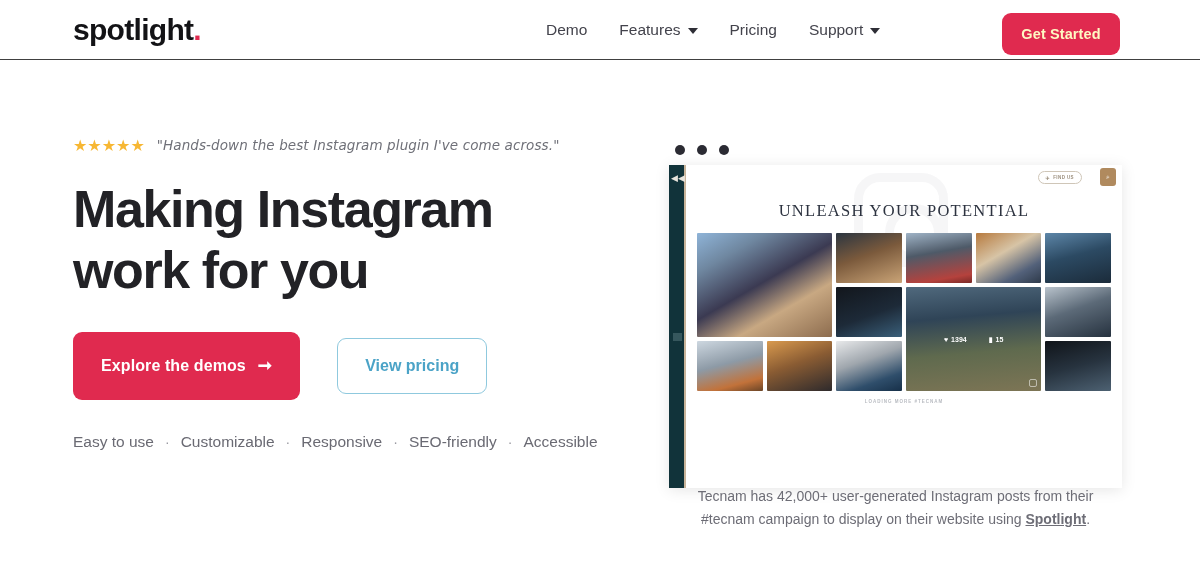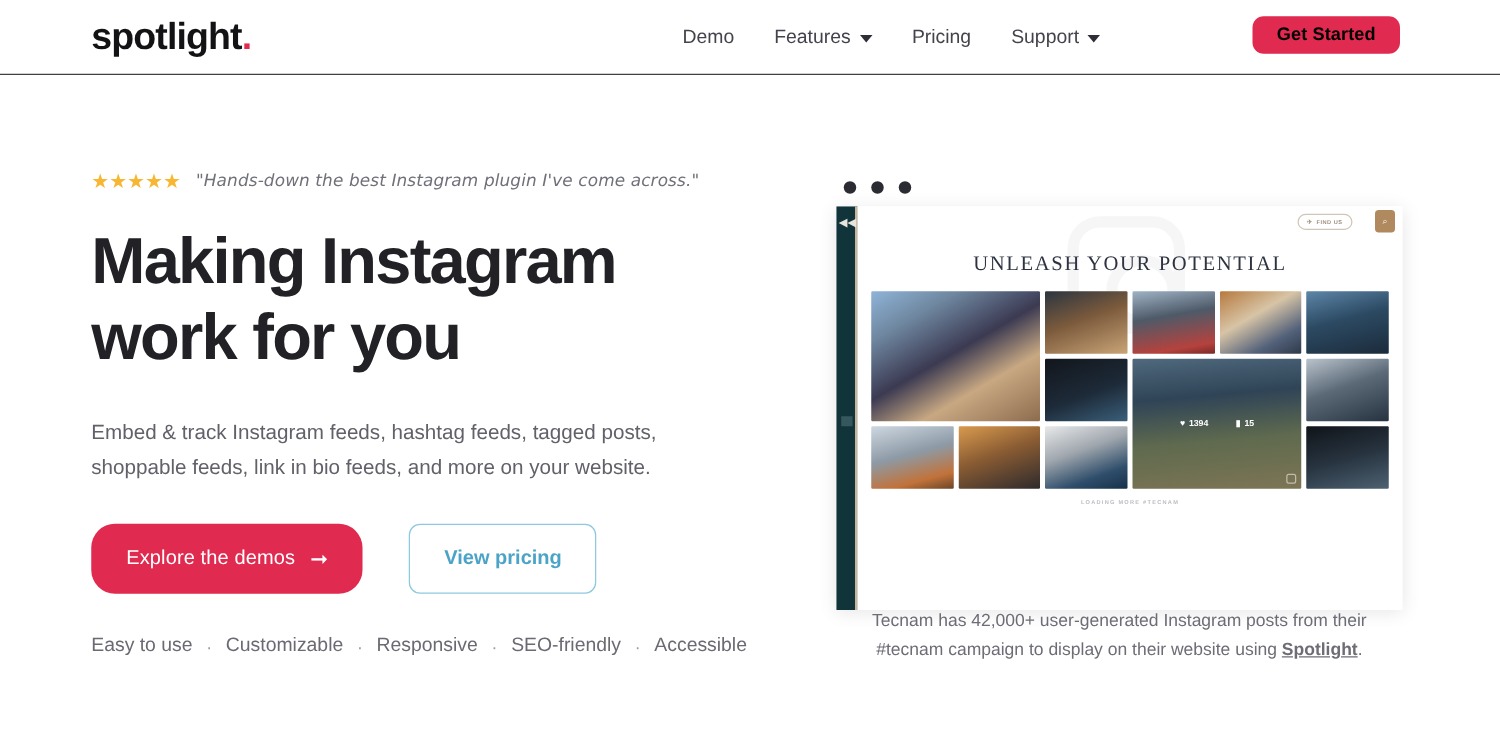--- a/index.html
+++ b/index.html
@@ -36,22 +36,22 @@
   }
   .caret {
     width: 0; height: 0; display: inline-block;
     border-left: 5px solid transparent;
     border-right: 5px solid transparent;
     border-top: 6px solid #2e2e36;
     margin-top: 2px;
   }
   .btn-get-started {
     position: absolute; left: 1002px; top: 13px;
-    width: 118px; height: 30px; border-radius: 9px;
-    background: #e02a4f; color: #000000;
+    width: 118px; height: 42px; border-radius: 9px;
+    background: #e02a4f; color: #fef9c3;
     font-size: 14.5px; font-weight: 700; letter-spacing: 0.1px;
     display: flex; align-items: center; justify-content: center;
     border: none; cursor: pointer; font-family: inherit;
   }
 
   
   .hero-left { position: absolute; left: 73px; top: 135px; width: 560px; }
 
   .rating-row { display: flex; align-items: center; gap: 12px; height: 22px; }
   .stars { display: flex; gap: 1px; font-size: 16px; color: #f7b733; line-height: 1; letter-spacing: 0px; }
@@ -68,23 +68,23 @@
   }
 
   .subtext {
     margin-top: 31px;
     font-size: 16.5px; line-height: 1.72; color: #616169;
     max-width: 480px; font-weight: 400;
   }
 
   .cta-row { margin-top: 31px; display: flex; align-items: center; gap: 37px; }
   .btn-primary {
-    height: 56px; padding: 0 28px; border-radius: 19px;
+    height: 68px; padding: 0 28px; border-radius: 9px;
     background: #e02a4f; color: #fff; border: none; cursor: pointer;
-    font-size: 16px; font-weight: 400; font-family: inherit;
+    font-size: 16px; font-weight: 700; font-family: inherit;
     display: flex; align-items: center; gap: 12px; letter-spacing: 0.1px;
   }
   .btn-primary .arrow { font-size: 17px; line-height: 1; }
   .btn-secondary {
     height: 56px; padding: 0 27px; border-radius: 9px;
     background: #fff; color: #4ba3c7; cursor: pointer;
     border: 1.5px solid #8fc9de;
     font-size: 16px; font-weight: 700; font-family: inherit;
     display: flex; align-items: center; justify-content: center;
   }
@@ -243,21 +243,20 @@
   </div>
 
   <div class="hero-left">
     <div class="rating-row">
       <div class="stars">★★★★★</div>
       <div class="quote">"Hands-down the best Instagram plugin I've come across."</div>
     </div>
 
     <h1 class="headline">Making Instagram work for you</h1>
 
-    <p class="subtext">Embed &amp; track Instagram feeds, hashtag feeds, tagged posts, shoppable feeds, link in bio feeds, and more on your website.</p>
 
     <div class="cta-row">
       <button class="btn-primary">
         <span>Explore the demos</span>
         <span class="arrow">➞</span>
       </button>
       <button class="btn-secondary">View pricing</button>
     </div>
 
     <div class="feature-list">

